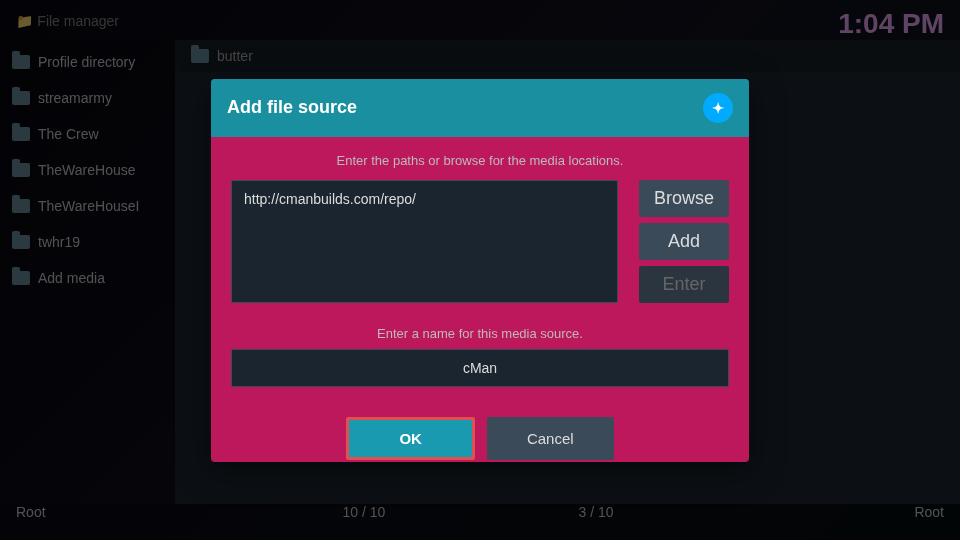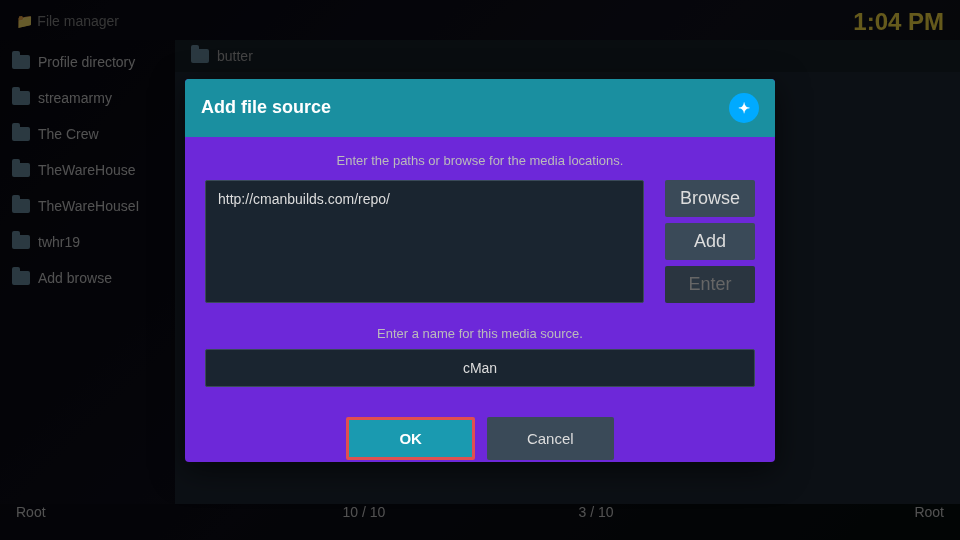--- a/index.html
+++ b/index.html
@@ -37,22 +37,22 @@
       font-weight: normal;
     }
     .topbar-title span {
       color: #888;
       font-size: 14px;
     }
     .clock {
       position: absolute;
       right: 16px;
       top: 8px;
-      color: #fde047;
-      font-size: 24px;
+      color: #f0abfc;
+      font-size: 28px;
       font-weight: bold;
     }
 
     
     .sidebar {
       position: absolute;
       top: 40px;
       left: 0;
       width: 175px;
       bottom: 36px;
@@ -114,22 +114,22 @@
       inset: 0;
       background: rgba(0,0,0,0.6);
       display: flex;
       align-items: center;
       justify-content: center;
       z-index: 100;
     }
 
     
     .dialog {
-      width: 590px;
-      background: #6d28d9;
+      width: 538px;
+      background: #be185d;
       border-radius: 4px;
       overflow: hidden;
       box-shadow: 0 8px 32px rgba(0,0,0,0.6);
     }
     .dialog-header {
       background: #1a8fa0;
       padding: 14px 16px;
       display: flex;
       align-items: center;
       justify-content: space-between;
@@ -299,21 +299,21 @@
   <div class="sidebar-item">
     <div class="folder-icon"></div>
     <span>TheWareHouseI</span>
   </div>
   <div class="sidebar-item">
     <div class="folder-icon"></div>
     <span>twhr19</span>
   </div>
   <div class="sidebar-item">
     <div class="folder-icon"></div>
-    <span>Add browse</span>
+    <span>Add media</span>
   </div>
 </div>
 
 <div class="main-content">
   <div class="pane-header">
     <div class="folder-icon"></div>
     <span>butter</span>
   </div>
 </div>
 

